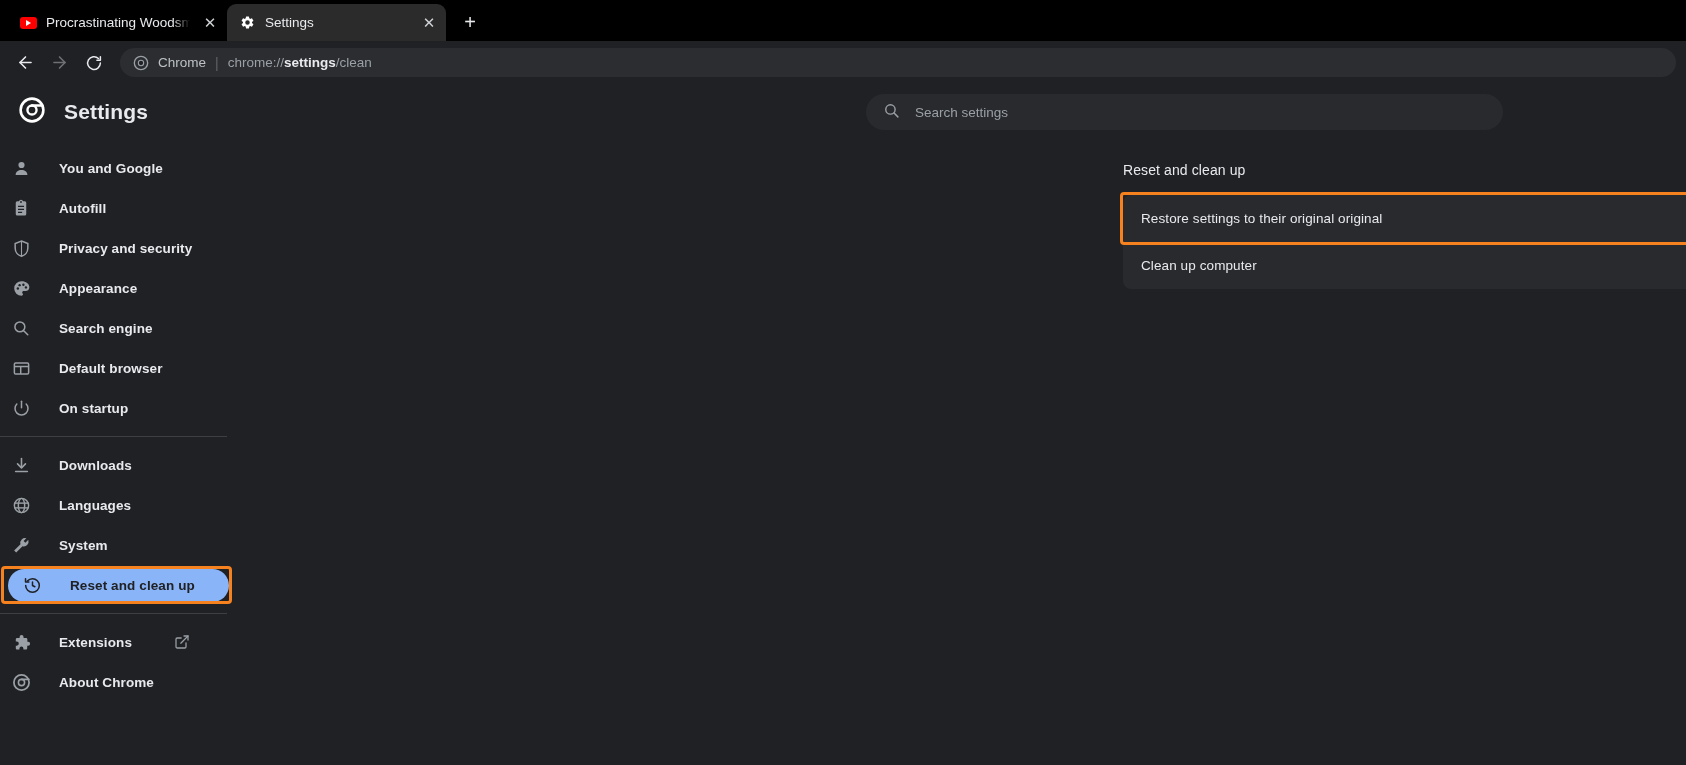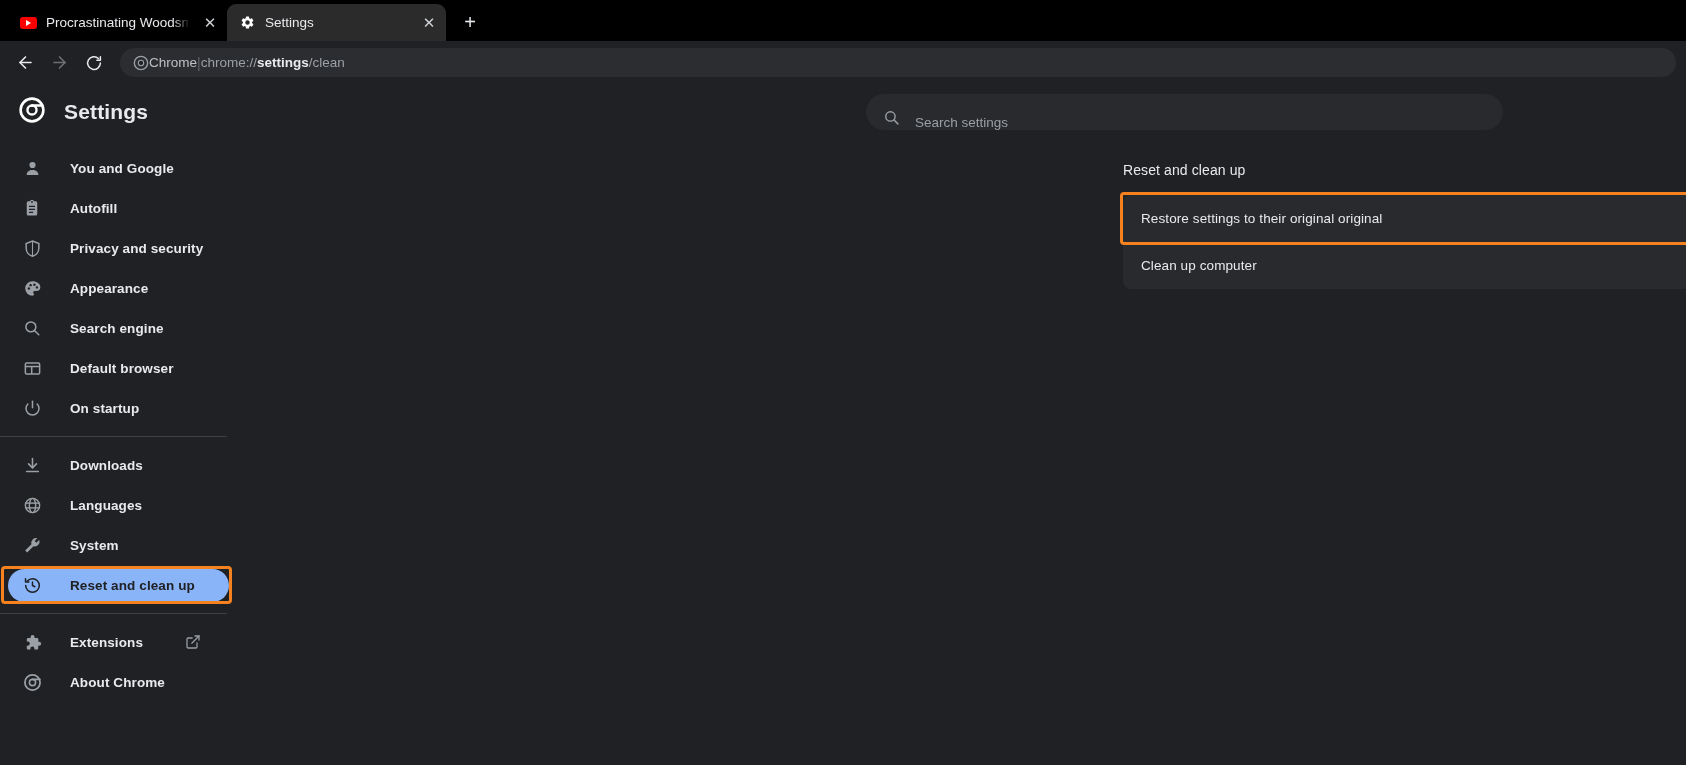--- a/index.html
+++ b/index.html
@@ -55,48 +55,48 @@
   }
   .nav-btn {
     width:31px; height:31px; border-radius:50%;
     display:flex; align-items:center; justify-content:center;
     color:#e8eaed;
   }
   .nav-btn.disabled { color:#6e7174; }
   .omnibox {
     flex:1 1 auto; height:29px; margin-left:8px;
     background:#2c2d30; border-radius:15px;
-    display:flex; align-items:center; padding:0 13px; 
+    display:flex; align-items:center; padding:0 13px; gap:9px;
   }
   .omni-chip { display:flex; align-items:center; gap:8px; }
   .omni-label { color:#bdc1c6; font-size:13.5px; }
   .omni-sep { color:#5f6368; font-size:14px; }
   .omni-url { color:#9aa0a6; font-size:13.5px; }
   .omni-url b { color:#e8eaed; font-weight:700; }
 
   
   .settings-header {
     height:56px; display:flex; align-items:center;
     padding-left:19px; gap:19px; background:#202124;
   }
   .settings-title { color:#e8eaed; font-size:21px; font-weight:700; letter-spacing:.15px; }
   .searchwrap { margin-left:auto; margin-right:183px; }
   .searchbar {
     width:637px; height:36px; background:#292a2d; border-radius:18px;
-    display:flex; align-items:flex-end; padding:0 17px; gap:15px;
+    display:flex; align-items:center; padding:0 17px; gap:15px;
   }
   .search-ph { color:#9aa0a6; font-size:13.5px; }
 
   
   .page { display:flex; height:665px; }
 
   .sidebar { width:249px; flex:0 0 249px; padding-top:8px; }
   .side-item {
     height:40px; display:flex; align-items:center;
-    padding-left:22px; gap:28px; position:relative;
+    padding-left:11px; gap:28px; position:relative;
   }
   .side-label { color:#e8eaed; font-size:13.5px; font-weight:700; letter-spacing:.1px; }
   .side-icon { width:20px; height:20px; flex:0 0 20px; display:flex; align-items:center; justify-content:center; color:#9aa0a6; }
   .side-divider { height:1px; background:#3c4043; margin:8px 22px 8px 0; }
 
   .side-item.selected { padding-left:0; }
   .sel-pill {
     margin-left:8px; width:221px; height:33px;
     background:#8ab4f8; border-radius:17px;
     display:flex; align-items:center; padding-left:14px; gap:28px;

